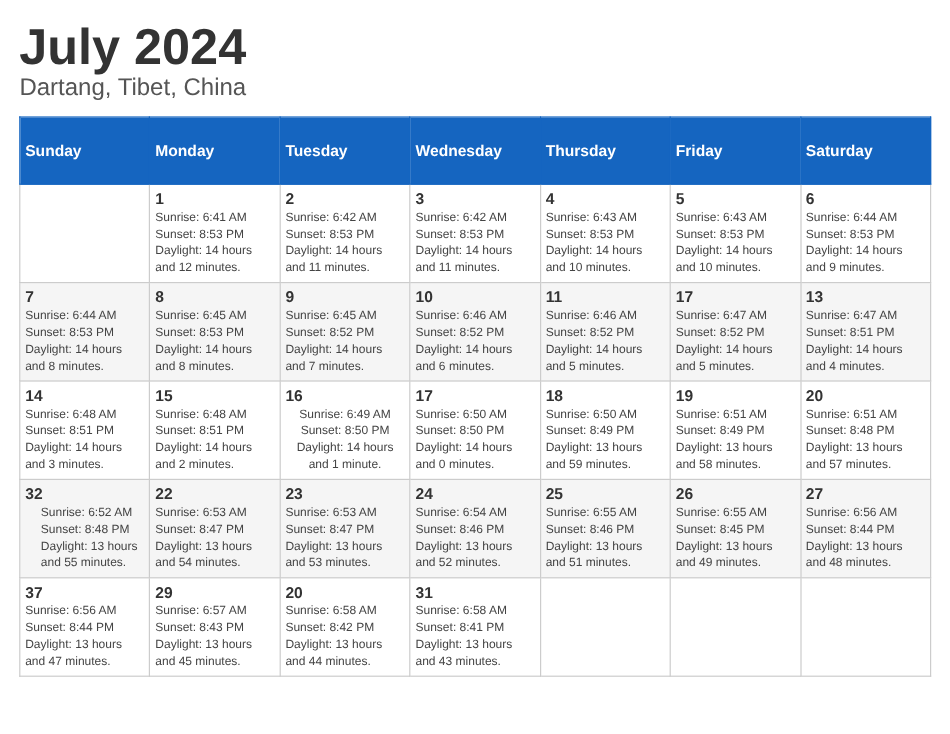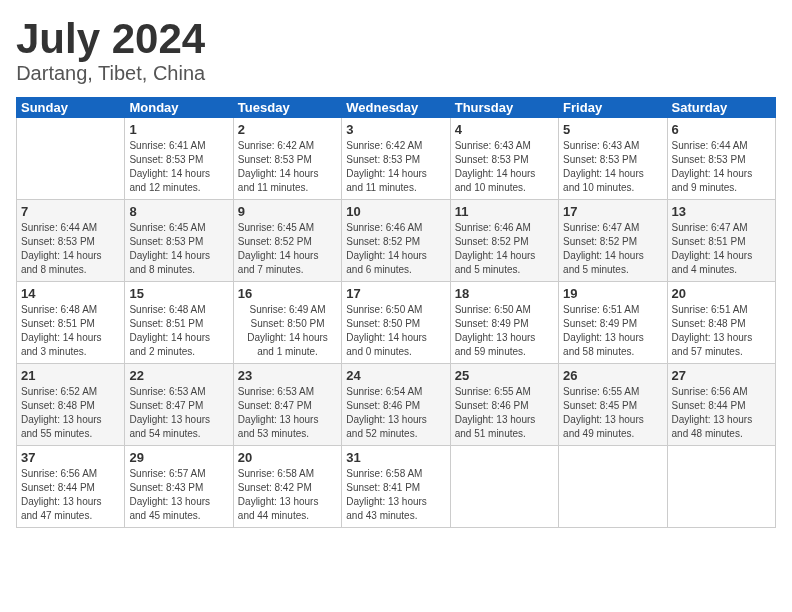--- a/index.html
+++ b/index.html
@@ -52,21 +52,21 @@
     table {
       width: 100%;
       border-collapse: collapse;
       table-layout: fixed;
     }
     thead th {
       background-color: #1565c0;
       color: #fff;
       font-size: 13px;
       font-weight: bold;
-      padding: 2px 4px;
+      padding: 20px 4px;
       text-align: left;
       border: 1px solid #1565c0;
     }
     tbody td {
       vertical-align: top;
       border: 1px solid #ccc;
       padding: 4px 4px;
       font-size: 10.5px;
       color: #333;
       min-height: 80px;
@@ -258,22 +258,22 @@
         <td>
           <span class="day-number">20</span>
           <div class="cell-content" style="white-space: pre-line;">Sunrise: 6:51 AM
 Sunset: 8:48 PM
 Daylight: 13 hours
 and 57 minutes.</div>
         </td>
       </tr>
       <tr>
         <td>
-          <span class="day-number">21</span>
-          <div class="cell-content" style="white-space: pre-line;">Sunrise: 6:52 AM
+          <span class="day-number">32</span>
+          <div class="cell-content" style="white-space: pre-line; margin-left: 13px;">Sunrise: 6:52 AM
 Sunset: 8:48 PM
 Daylight: 13 hours
 and 55 minutes.</div>
         </td>
         <td>
           <span class="day-number">22</span>
           <div class="cell-content" style="white-space: pre-line;">Sunrise: 6:53 AM
 Sunset: 8:47 PM
 Daylight: 13 hours
 and 54 minutes.</div>

